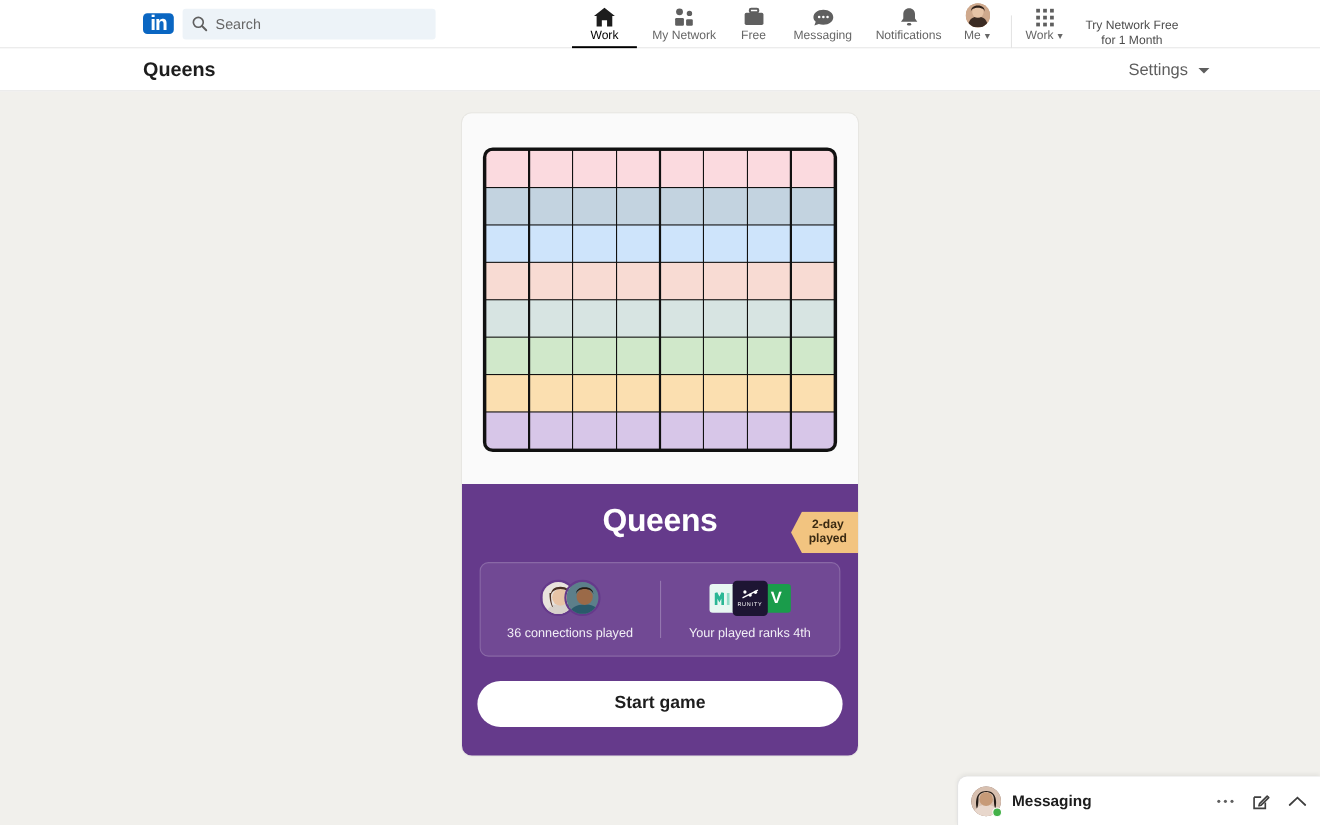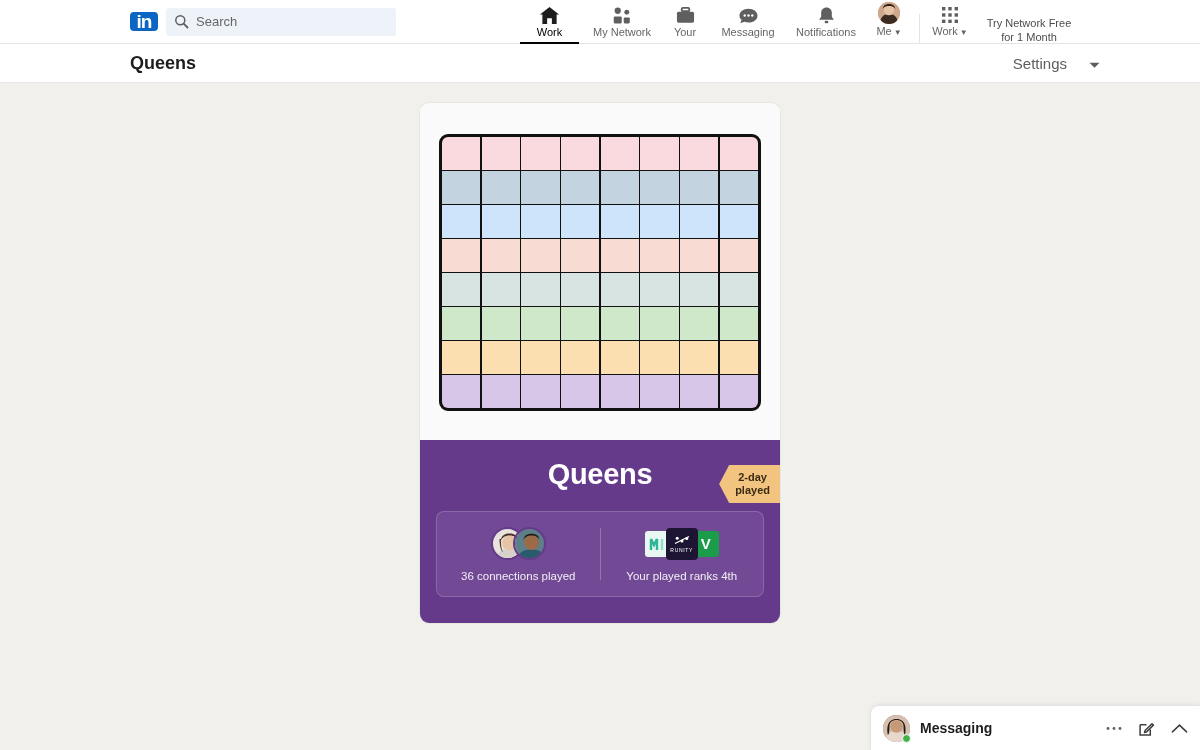--- a/index.html
+++ b/index.html
@@ -70,21 +70,21 @@
     position: absolute; top: 44px; left: 0;
     width: 1200px; height: 39px;
     background: #fff; border-bottom: 1px solid #e8e8e8;
     display: flex; align-items: center; justify-content: space-between;
   }
   .subheader .page-title {
     margin-left: 130px; font-size: 18px; font-weight: bold; color: #1d1d1d;
   }
   .subheader .settings {
     margin-right: 100px; font-size: 15px; color: #5e5e5e; cursor: pointer;
-    display: flex; align-items: center; gap: 22px;
+    display: flex; align-items: center; gap: 9px;
   }
 
   
   .card {
     position: absolute; left: 420px; top: 103px;
     width: 360px; border-radius: 9px; overflow: hidden;
     box-shadow: 0 0 0 1px rgba(0,0,0,0.04);
   }
   .board-area {
     background: #fafafa; padding: 31px 0 29px 0;
@@ -228,21 +228,21 @@
       <span class="nv-lbl">My Network</span>
     </div>
 
     <div class="nav-item narrow">
       <span class="nv-ico">
         <svg width="21" height="19" viewBox="0 0 22 20">
           <rect x="7" y="2" width="8" height="3.4" rx="1.3" fill="none" stroke="#5f5f5f" stroke-width="2"></rect>
           <rect x="2" y="6" width="18" height="11.5" rx="1.6" fill="#5f5f5f"></rect>
         </svg>
       </span>
-      <span class="nv-lbl">Your</span>
+      <span class="nv-lbl">Free</span>
     </div>
 
     <div class="nav-item wide">
       <span class="nv-ico">
         <svg width="21" height="19" viewBox="0 0 22 20">
           <path d="M11 3 C16.5 3 20.5 6.2 20.5 10.2 C20.5 14.2 16.5 17.4 11 17.4 C9.4 17.4 8 17.1 6.7 16.7 L2.4 18.2 L3.7 14.6 C2.3 13.4 1.5 11.9 1.5 10.2 C1.5 6.2 5.5 3 11 3 Z" fill="#5f5f5f"></path>
           <circle cx="7" cy="10" r="1.25" fill="#fff"></circle>
           <circle cx="11" cy="10" r="1.25" fill="#fff"></circle>
           <circle cx="15" cy="10" r="1.25" fill="#fff"></circle>
         </svg>
@@ -441,20 +441,21 @@
               <circle cx="14.8" cy="4.4" r="1.5" fill="#fff"></circle>
             </svg>
             <span class="rn-txt">RUNITY</span>
           </span>
           <span class="logo-box logo-v">V</span>
         </div>
         <div class="stat-label">Your played ranks 4th</div>
       </div>
     </div>
 
+    <button class="start-btn">Start game</button>
     <div class="purple-pad"></div>
   </div>
 </div>
 
 <div class="messaging">
   <span class="msg-avatar">
     <svg width="27" height="27" viewBox="0 0 27 27" style="border-radius:50%">
       <rect width="27" height="27" fill="#d8c0b0"></rect>
       <path d="M2 27 C2 19.5 7 16.5 13.5 16.5 C20 16.5 25 19.5 25 27 Z" fill="#e8d7cc"></path>
       <circle cx="13.5" cy="11.5" r="6.2" fill="#c79a77"></circle>

